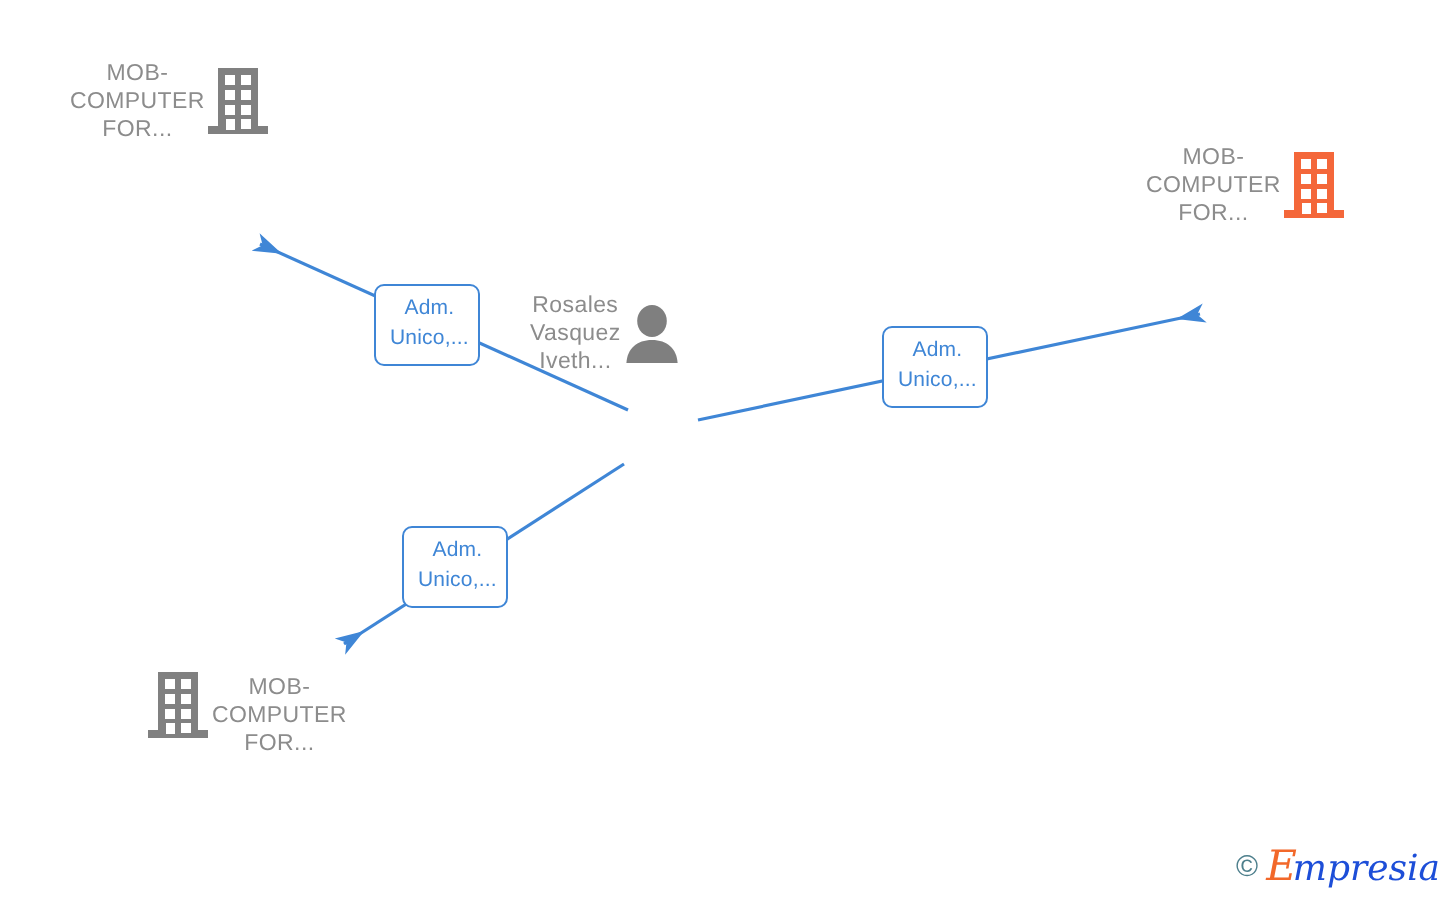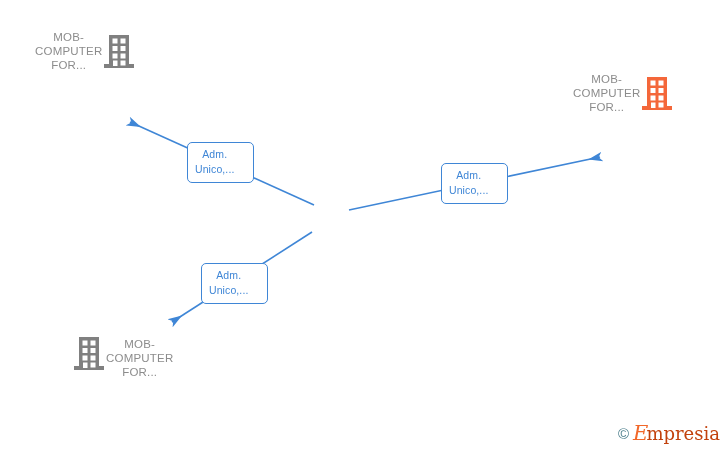--- a/index.html
+++ b/index.html
@@ -53,21 +53,21 @@
   .edge-label {
     position: absolute;
     box-sizing: border-box;
     background: #ffffff;
     border: 1px solid #3f86d6;
     border-radius: 5px;
     color: #3f86d6;
     font-size: 10.5px;
     line-height: 15px;
     text-align: center;
-    padding: 4px 19px 5px 7px;
+    padding: 4px 5px 5px 7px;
     white-space: pre-line;
     letter-spacing: 0.1px;
   }
 
   
   #watermark {
     position: absolute;
     right: 8px;
     bottom: 6px;
     display: flex;
@@ -83,22 +83,23 @@
   #watermark .wm-e {
     font-family: "DejaVu Serif", serif;
     font-style: italic;
     font-size: 21px;
     color: #f2682a;
     line-height: 1;
     margin-right: -2px;
   }
   #watermark .wm-rest {
     font-family: "DejaVu Serif", serif;
+    font-style: italic;
     font-size: 18px;
-    color: #c2410c;
+    color: #1d4ed8;
     line-height: 1;
   }
 </style>
 </head>
 <body>
 
 <div id="canvas">
 
   <svg id="edges" viewBox="0 0 728 450" xmlns="http://www.w3.org/2000/svg">
     <defs>
@@ -155,20 +156,33 @@
           <rect x="18.5" y="12" width="5" height="5"></rect>
           <rect x="10.5" y="19.5" width="5" height="5"></rect>
           <rect x="18.5" y="19.5" width="5" height="5"></rect>
           <rect x="11" y="26.5" width="4.5" height="5.5"></rect>
           <rect x="18.5" y="26.5" width="5" height="5"></rect>
         </g>
       </svg>
     </span>
   </div>
 
+  <div class="node label-top" style="left:265px; top:146px;">
+    <div class="node-label">Rosales
+Vasquez
+Iveth...</div>
+    <span class="node-icon">
+      <svg width="32" height="32" viewBox="0 0 32 32" xmlns="http://www.w3.org/2000/svg">
+        <g fill="#7f7f7f">
+          <ellipse cx="16" cy="9.5" rx="7.4" ry="8"></ellipse>
+          <path d="M16 19c-7.6 0-12.4 4.4-12.8 11.5h25.6C28.4 23.4 23.6 19 16 19z"></path>
+        </g>
+      </svg>
+    </span>
+  </div>
 
   <div class="node label-bottom" style="left:72px; top:332px;">
     <span class="node-icon">
       <svg width="34" height="36" viewBox="0 0 34 36" xmlns="http://www.w3.org/2000/svg">
         <g fill="#808080">
           <rect x="7" y="1" width="20" height="31"></rect>
           <rect x="2" y="30" width="30" height="4"></rect>
         </g>
         <g fill="#ffffff">
           <rect x="10.5" y="4.5" width="5" height="5"></rect>

